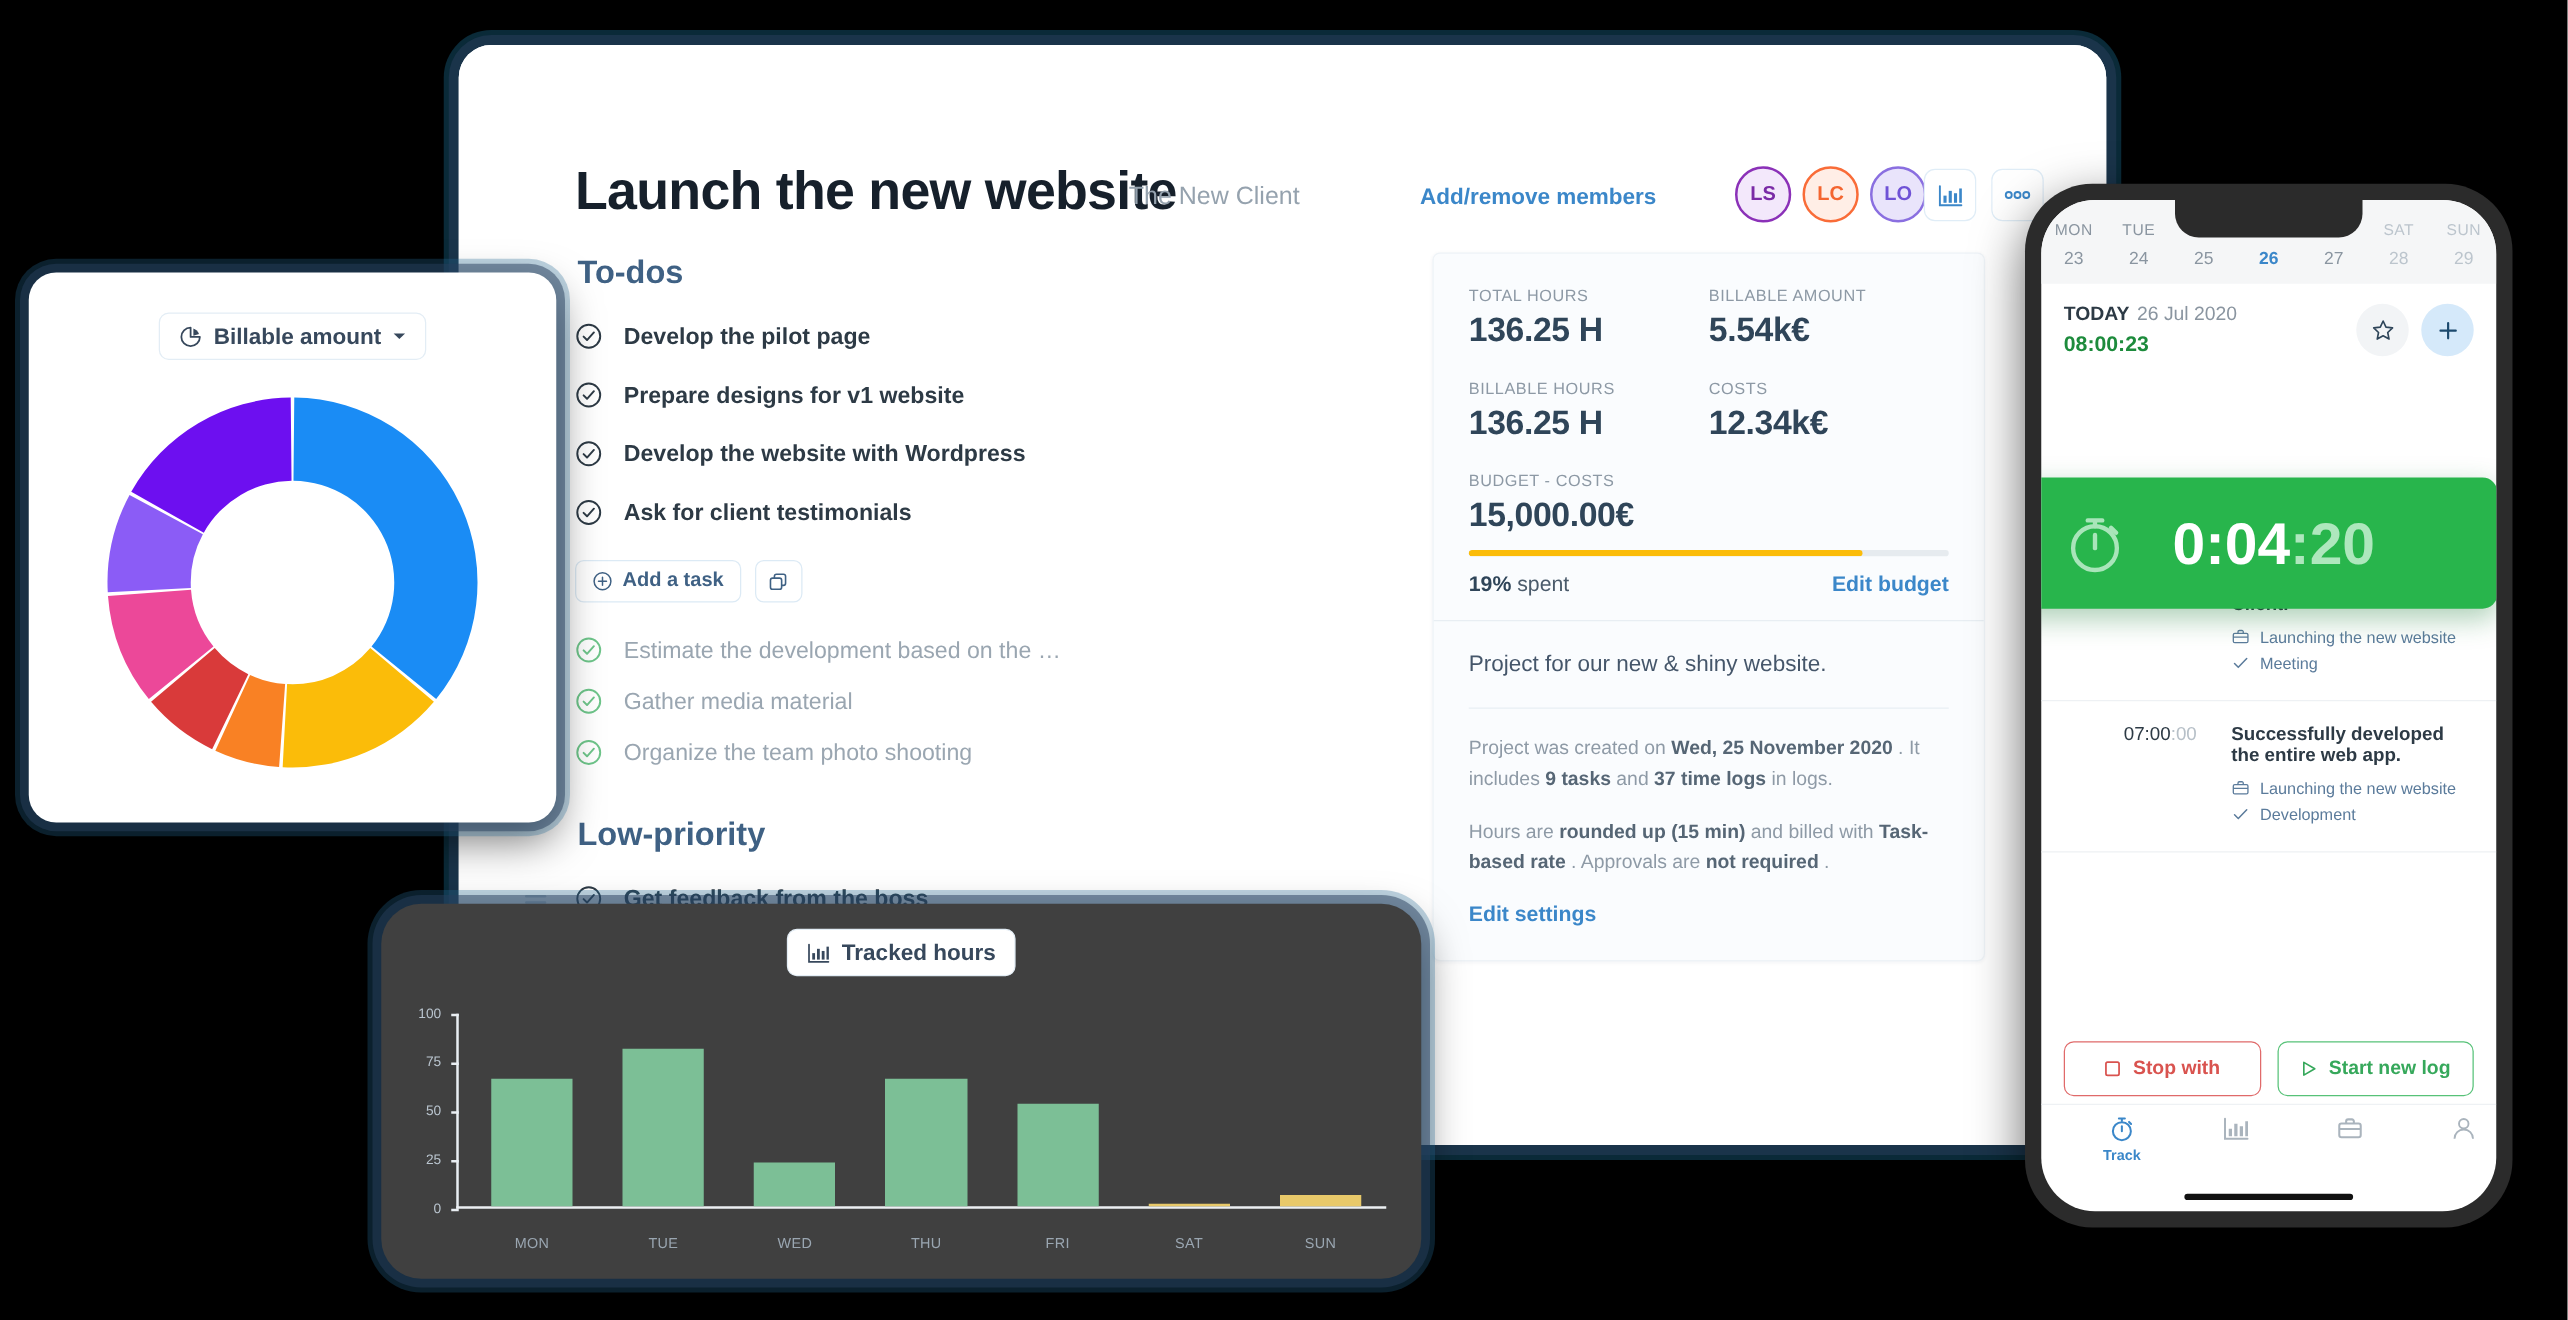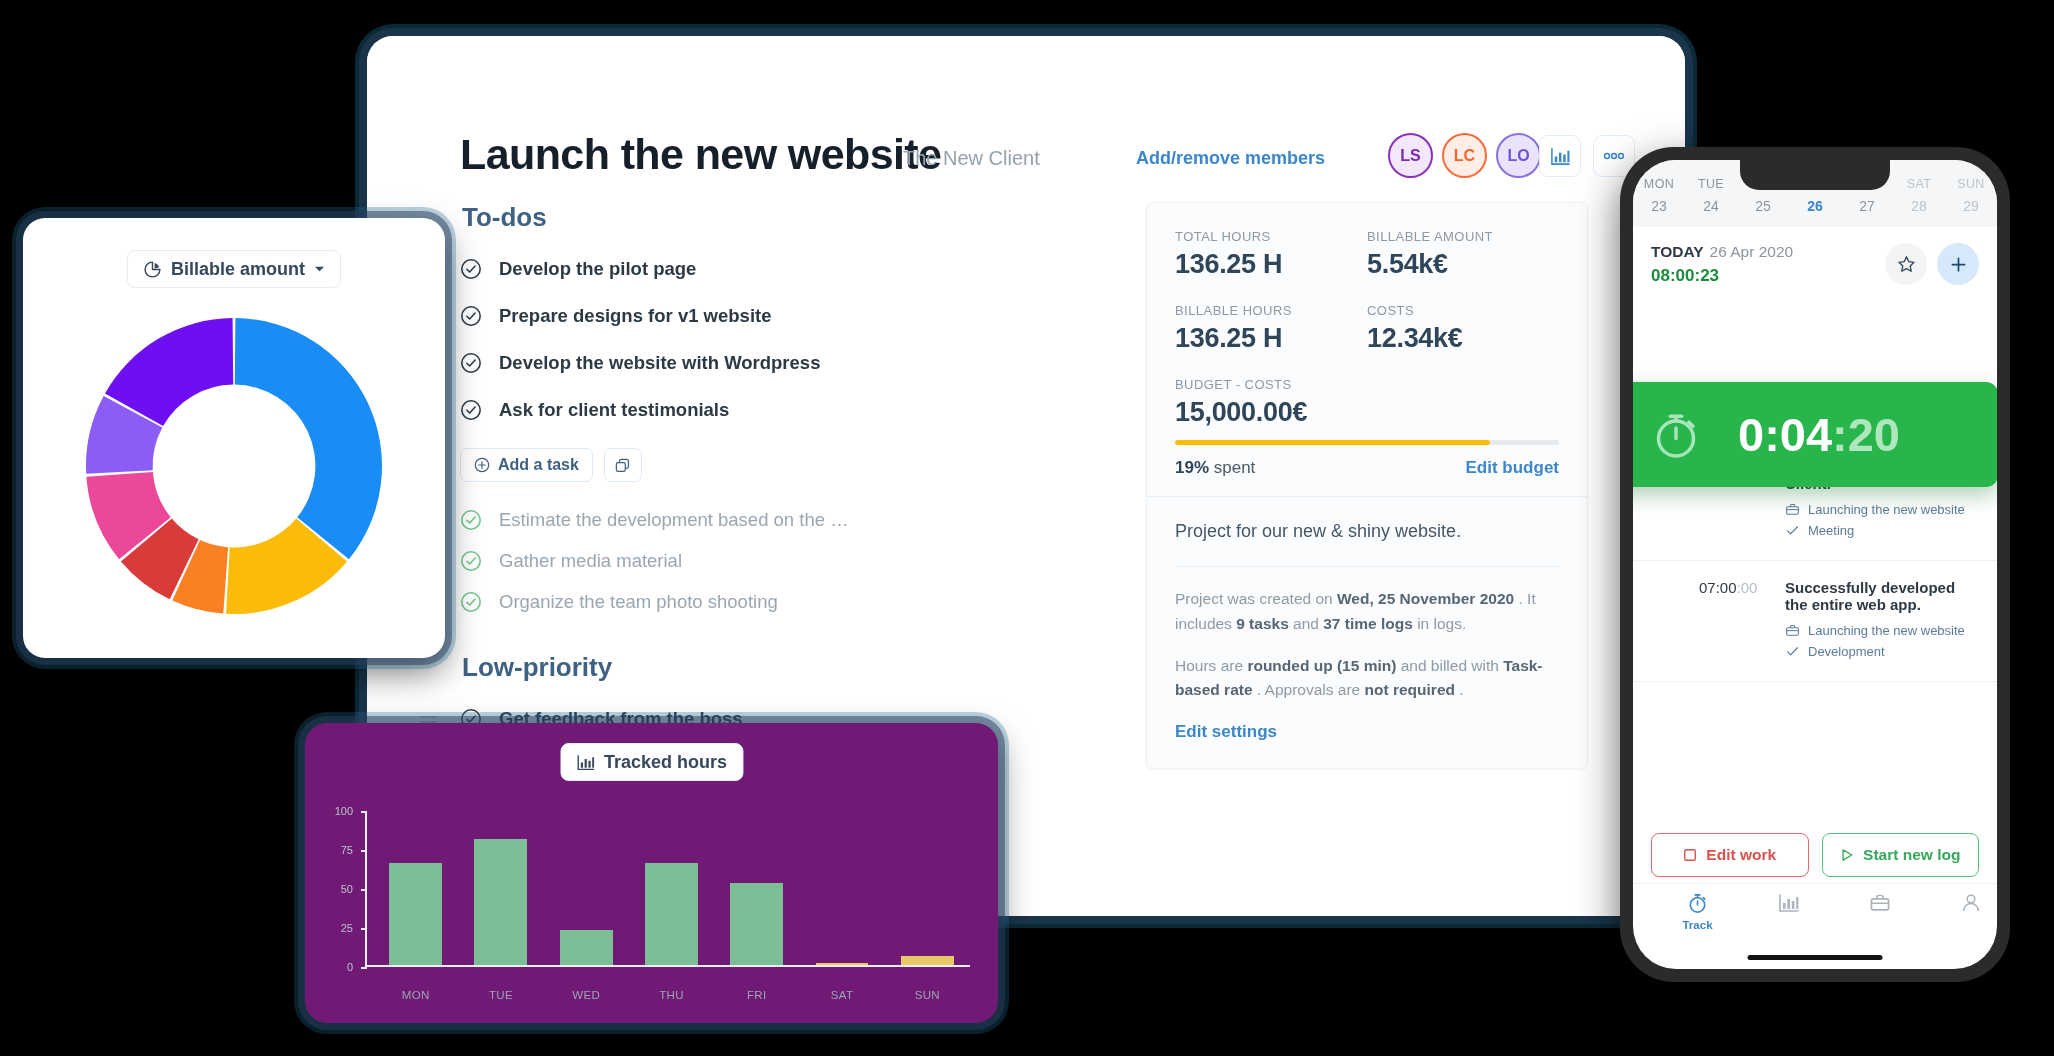--- a/index.html
+++ b/index.html
@@ -116,22 +116,22 @@
     position:absolute;left:50%;top:32px;transform:translateX(-50%);
     height:38px;border:1px solid #e3edf5;border-radius:8px;background:#fff;
     display:flex;align-items:center;gap:9px;padding:0 15px;
     font-size:18px;font-weight:600;color:#37485c;white-space:nowrap;
     box-sizing:border-box;
   }
   .donut-wrap{position:absolute;left:50%;top:98px;transform:translateX(-50%);}
 
   
   .bars-card{
-    position:absolute;left:305px;top:723px;width:693px;height:300px;
-    background:#701a75;border-radius:22px;
+    position:absolute;left:305px;top:723px;width:832px;height:300px;
+    background:#404040;border-radius:32px;
     box-shadow:0 0 0 7px rgba(40,62,92,.5), 0 0 0 11px rgba(35,105,150,.3),
                0 14px 34px rgba(0,0,0,.55);
   }
   .bars-pill{
     position:absolute;left:50%;top:20px;transform:translateX(-50%);
     height:38px;border:1px solid #e3edf5;border-radius:8px;background:#fff;
     display:flex;align-items:center;gap:9px;padding:0 15px;
     font-size:18px;font-weight:600;color:#37485c;white-space:nowrap;
     box-sizing:border-box;
   }
@@ -564,21 +564,21 @@
           </div>
           <div class="wd dim">
             <div class="d-name">SUN</div>
             <div class="d-num">29</div>
           </div>
         </div>
 
       <div class="today-row">
         <div class="today-l">
           <div class="today-t">
-            <b>TODAY</b><span class="dt">26 Apr 2020</span>
+            <b>TODAY</b><span class="dt">26 Jul 2020</span>
           </div>
           <div class="today-time">08:00:23</div>
         </div>
         <div class="circ-btn circ-grey">
           <svg width="21" height="21" viewBox="0 0 24 24">
               <path d="M12 3.2l2.6 5.6 6 .7-4.4 4.2 1.2 6-5.4-3-5.4 3 1.2-6L3.4 9.5l6-.7z" fill="none" stroke="#2f4559" stroke-width="1.5" stroke-linejoin="round"></path>
             </svg>
         </div>
         <div class="circ-btn circ-blue">
           <svg width="21" height="21" viewBox="0 0 24 24">
@@ -640,21 +640,21 @@
             </div>
           </div>
         </div>
       </div>
 
       <div class="phone-actions">
         <div class="pact stop">
           <svg width="14" height="14" viewBox="0 0 16 16">
               <rect x="2" y="2" width="12" height="12" rx="1.5" fill="none" stroke="#d9534f" stroke-width="1.6"></rect>
             </svg>
-          <span>Edit work</span>
+          <span>Stop with</span>
         </div>
         <div class="pact start">
           <svg width="14" height="14" viewBox="0 0 16 16">
               <path d="M3.5 2.2l10 5.8-10 5.8z" fill="none" stroke="#36a85b" stroke-width="1.5" stroke-linejoin="round"></path>
             </svg>
           <span>Start new log</span>
         </div>
       </div>
 
       <div class="tabbar">

